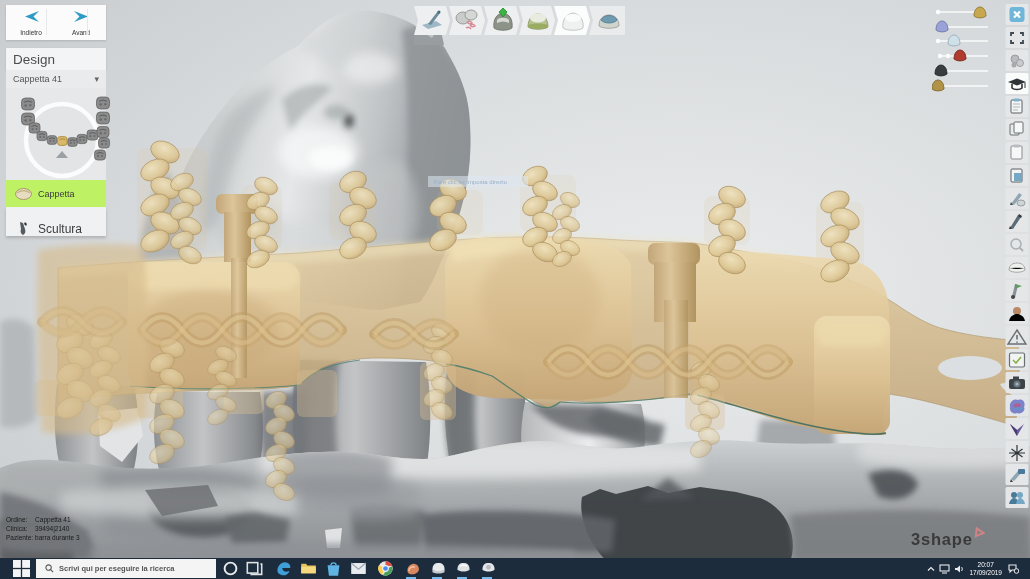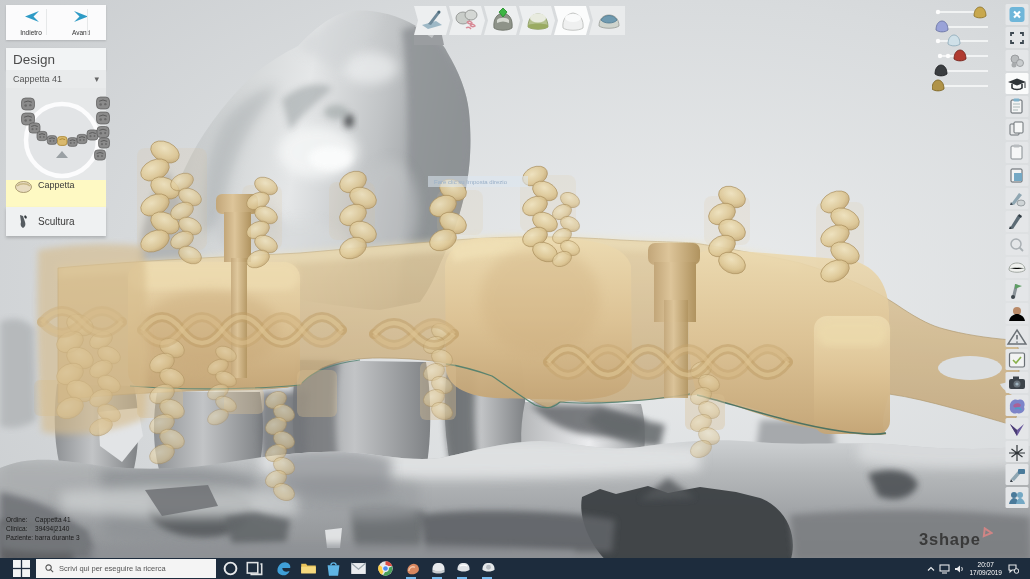--- a/index.html
+++ b/index.html
@@ -9,35 +9,35 @@
   
   #lpanel{position:absolute;left:6px;top:5px;width:100px;}
   #navbar{height:35px;background:#fbfbfc;display:flex;box-shadow:0 1px 2px rgba(0,0,0,.15);}
   .navbtn{width:50%;text-align:center;padding-top:4px;}
   .navbtn .lab{font-size:6.5px;color:#333;margin-top:2px;}
   #ptitle{margin-top:8px;height:18px;background:#f2f4f5;color:#4d4d4d;font-size:13.5px;
     padding:4px 0 0 7px;box-shadow:0 1px 2px rgba(0,0,0,.12);}
   #pdrop{height:14px;background:#e9ebec;color:#555;font-size:9px;padding:4px 6px 0 7px;position:relative;}
   #pdrop .chev{position:absolute;right:7px;top:4px;color:#666;font-size:9px;}
   #chart{height:92px;background:#e6e8e9;position:relative;}
-  #prow1{height:27px;background:#fef9c3;font-size:9px;color:#3b3b3b;display:flex;align-items:flex-start;}
-  #prow2{height:29px;background:#eff1f2;font-size:10px;color:#3b3b3b;display:flex;align-items:center;
+  #prow1{height:27px;background:#bef264;font-size:9px;color:#3b3b3b;display:flex;align-items:center;}
+  #prow2{height:29px;background:#eff1f2;font-size:12px;color:#3b3b3b;display:flex;align-items:flex-end;
      box-shadow:0 2px 3px rgba(0,0,0,.18);}
   
   
   #rtools{position:absolute;left:1005px;top:4px;width:24px;}
   
   #oinfo{position:absolute;left:6px;top:515px;font-size:6.5px;color:#1a1a1a;line-height:9px;}
   #oinfo td{padding:0 2px 0 0;}
   
-  #logo{position:absolute;left:911px;top:527px;font-size:16.5px;color:#3a3a3a;font-weight:bold;letter-spacing:0.8px;margin-left:8px;}
+  #logo{position:absolute;left:911px;top:527px;font-size:16.5px;color:#3a3a3a;font-weight:bold;letter-spacing:0.8px;}
   
   #taskbar{position:absolute;left:0;top:558px;width:1030px;height:21px;background:#1d2c3d;display:flex;align-items:center;}
   #searchbox{position:absolute;left:36px;top:1px;width:180px;height:19px;background:#f4f4f4;
-     font-size:7.5px;color:#555;display:flex;align-items:center;}
+     font-size:7.5px;color:#555;display:flex;align-items:center;font-weight:bold;}
   .tbi{position:absolute;top:2px;width:17px;height:17px;display:flex;align-items:center;justify-content:center;}
   #tray{position:absolute;right:8px;top:0;height:21px;display:flex;align-items:center;color:#eee;}
   #clock{font-size:6.5px;line-height:7.5px;color:#fff;text-align:center;margin:0 4px;}
 </style>
 </head>
 <body>
 <div id="app">
 <svg id="scene" width="1030" height="579" viewBox="0 0 1030 579">
 <defs>
 <radialGradient id="bgG" cx="0.66" cy="0.5" r="1.0">

